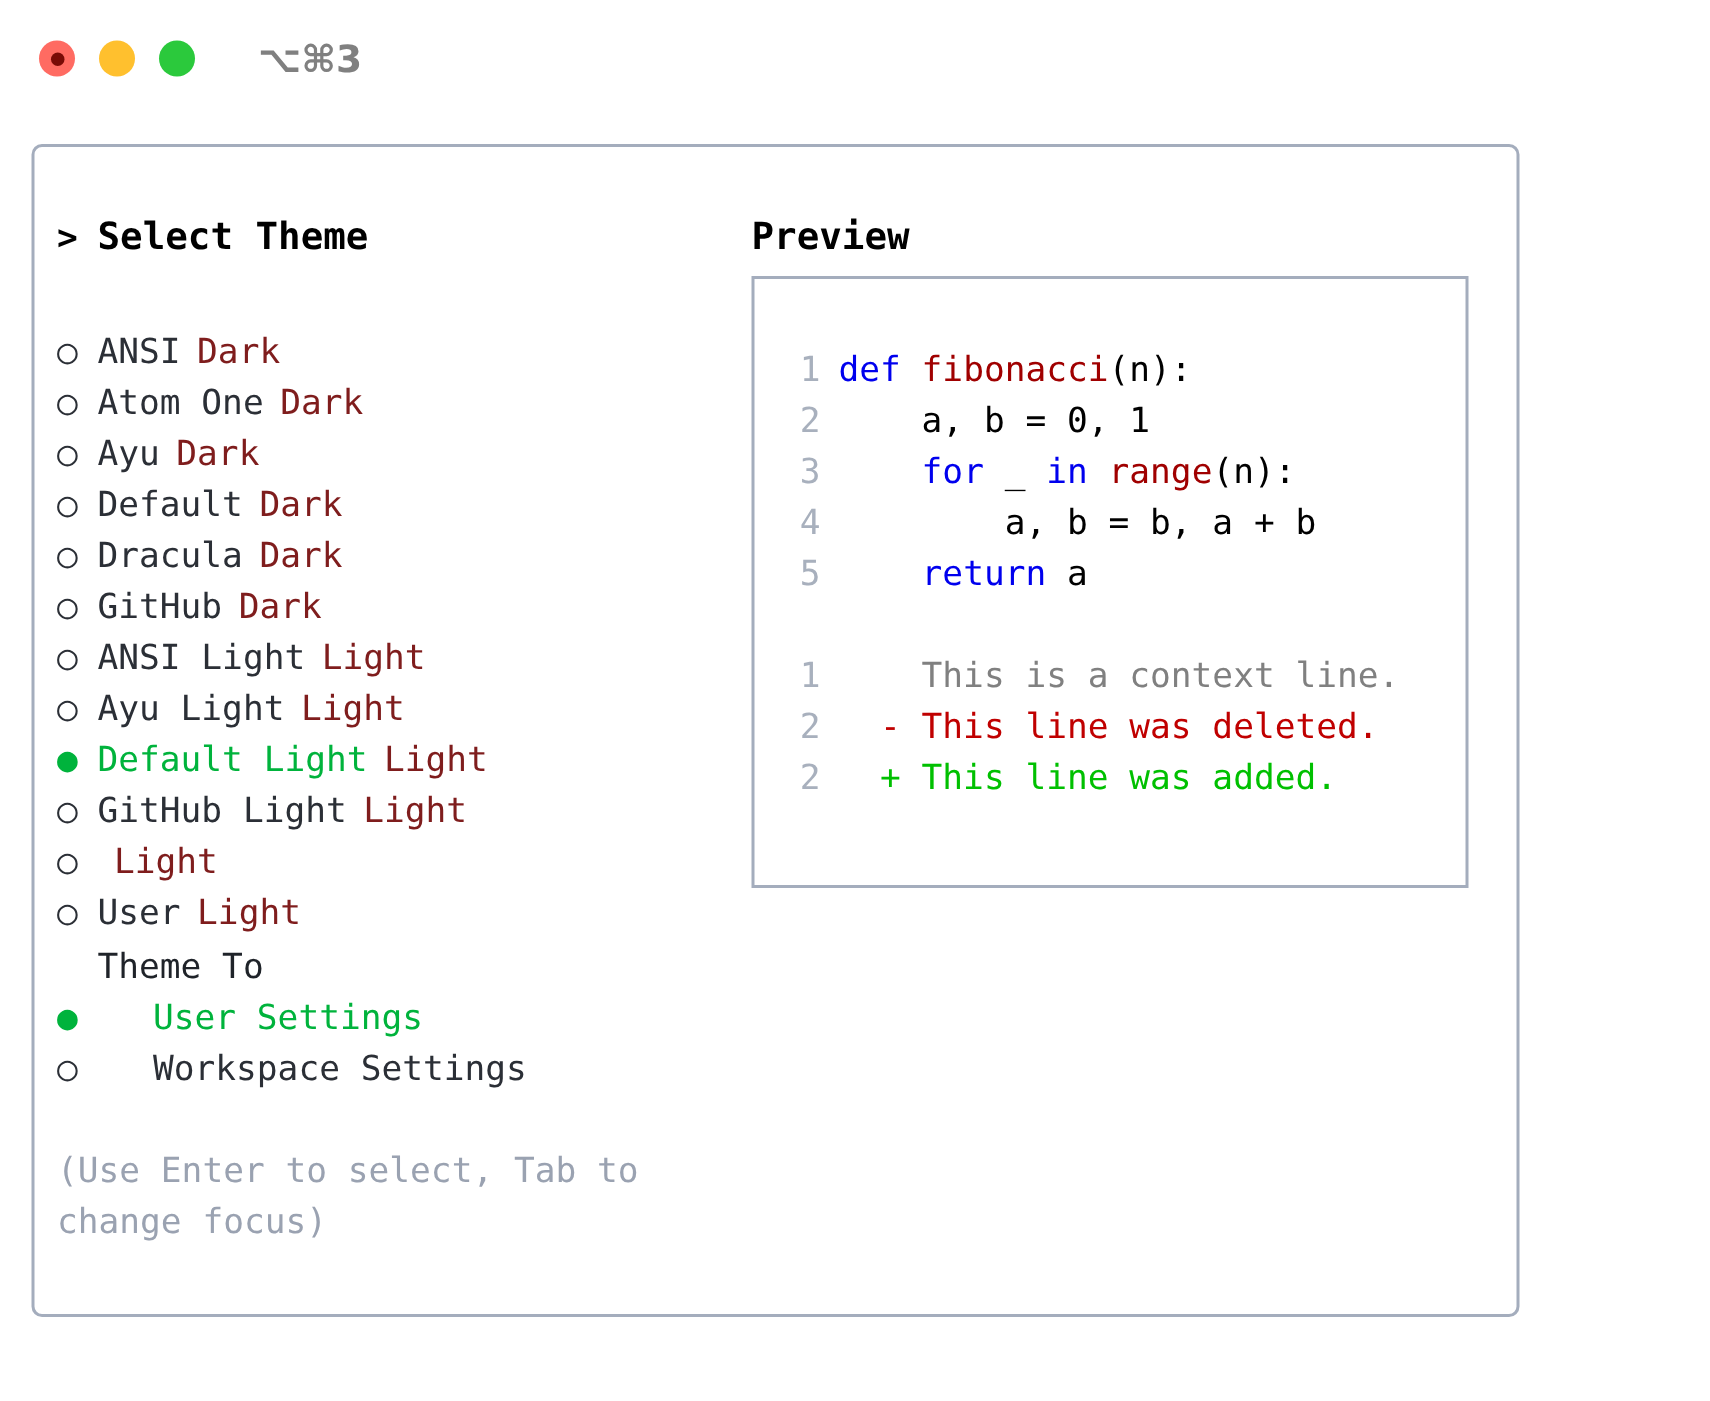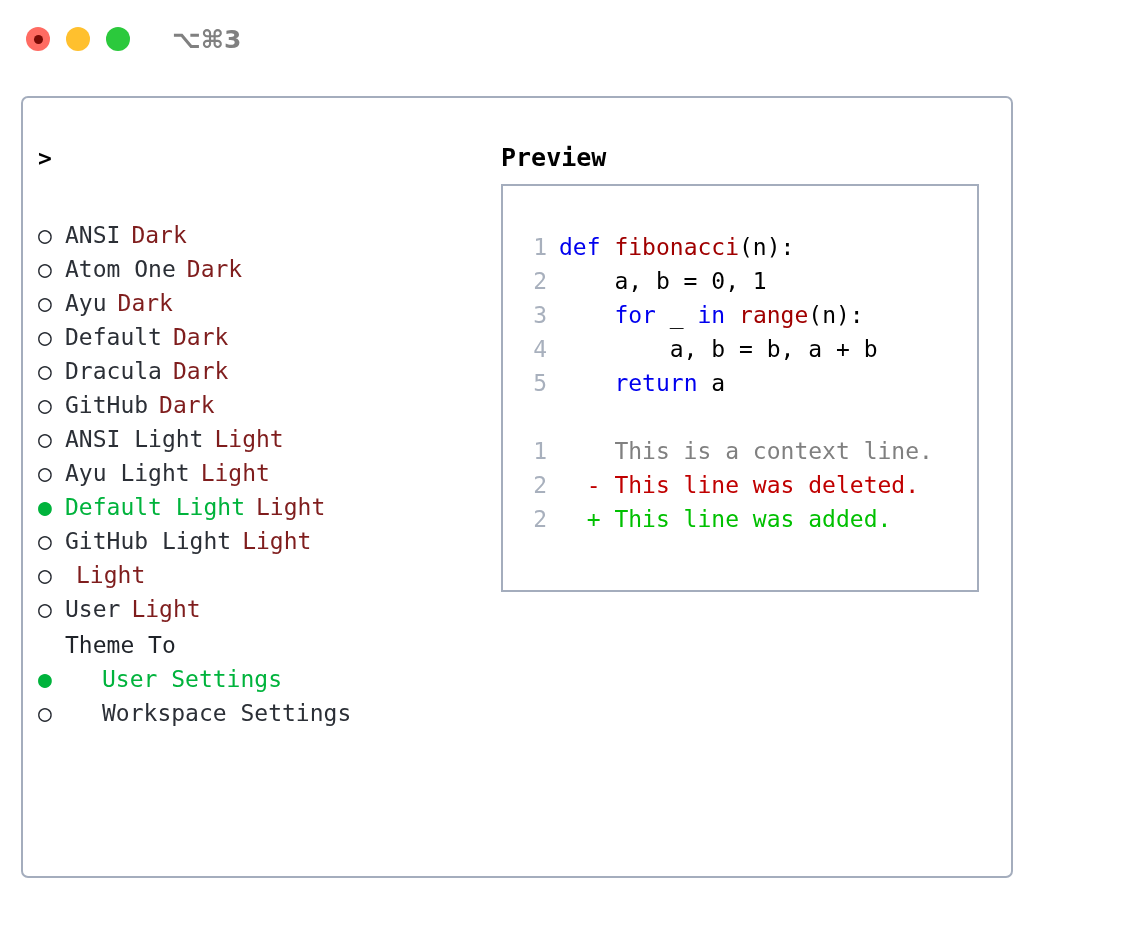--- a/index.html
+++ b/index.html
@@ -209,20 +209,21 @@
     </div>
     <div id="shortcut-label">⌥⌘3</div>
   </div>
 
   <div id="main-panel">
 
     <div id="theme-column">
 
       <div class="row" id="select-theme-header">
         <span class="marker">&gt;</span>
+        <span>Select Theme</span>
       </div>
 
       <div id="theme-list">
           <div class="row"><span class="marker bullet-hollow">○</span><span class="theme-name">ANSI</span><span class="theme-kind">Dark</span></div>
           <div class="row"><span class="marker bullet-hollow">○</span><span class="theme-name">Atom One</span><span class="theme-kind">Dark</span></div>
           <div class="row"><span class="marker bullet-hollow">○</span><span class="theme-name">Ayu</span><span class="theme-kind">Dark</span></div>
           <div class="row"><span class="marker bullet-hollow">○</span><span class="theme-name">Default</span><span class="theme-kind">Dark</span></div>
           <div class="row"><span class="marker bullet-hollow">○</span><span class="theme-name">Dracula</span><span class="theme-kind">Dark</span></div>
           <div class="row"><span class="marker bullet-hollow">○</span><span class="theme-name">GitHub</span><span class="theme-kind">Dark</span></div>
           <div class="row"><span class="marker bullet-hollow">○</span><span class="theme-name">ANSI Light</span><span class="theme-kind">Light</span></div>
@@ -234,20 +235,21 @@
         </div>
 
       <div id="apply-to-block">
         <div id="apply-to-header">Theme To</div>
         <div id="apply-to-list">
             <div class="row selected"><span class="marker bullet-filled">●</span><span class="apply-label">User Settings</span></div>
             <div class="row"><span class="marker bullet-hollow">○</span><span class="apply-label">Workspace Settings</span></div>
           </div>
       </div>
 
+      <div id="hint-text">(Use Enter to select, Tab to change focus)</div>
     </div>
 
     <div id="preview-column">
       <div id="preview-header">Preview</div>
       <div id="preview-box">
         <div id="code-area"><div class="code-line"><span class="ln">1</span><span class="code-text"><span class="tok-kw">def </span><span class="tok-fn">fibonacci</span><span class="tok-plain">(n):</span></span></div><div class="code-line"><span class="ln">2</span><span class="code-text"><span class="tok-plain">    a, b = 0, 1</span></span></div><div class="code-line"><span class="ln">3</span><span class="code-text"><span class="tok-plain">    </span><span class="tok-kw">for</span><span class="tok-plain"> _ </span><span class="tok-kw">in </span><span class="tok-fn">range</span><span class="tok-plain">(n):</span></span></div><div class="code-line"><span class="ln">4</span><span class="code-text"><span class="tok-plain">        a, b = b, a + b</span></span></div><div class="code-line"><span class="ln">5</span><span class="code-text"><span class="tok-plain">    </span><span class="tok-kw">return</span><span class="tok-plain"> a</span></span></div><div class="blank-line"></div><div class="code-line"><span class="ln">1</span><span class="code-text diff-ctx">    This is a context line.</span></div><div class="code-line"><span class="ln">2</span><span class="code-text diff-del">  - This line was deleted.</span></div><div class="code-line"><span class="ln">2</span><span class="code-text diff-add">  + This line was added.</span></div></div>
       </div>
     </div>
 
   </div>

